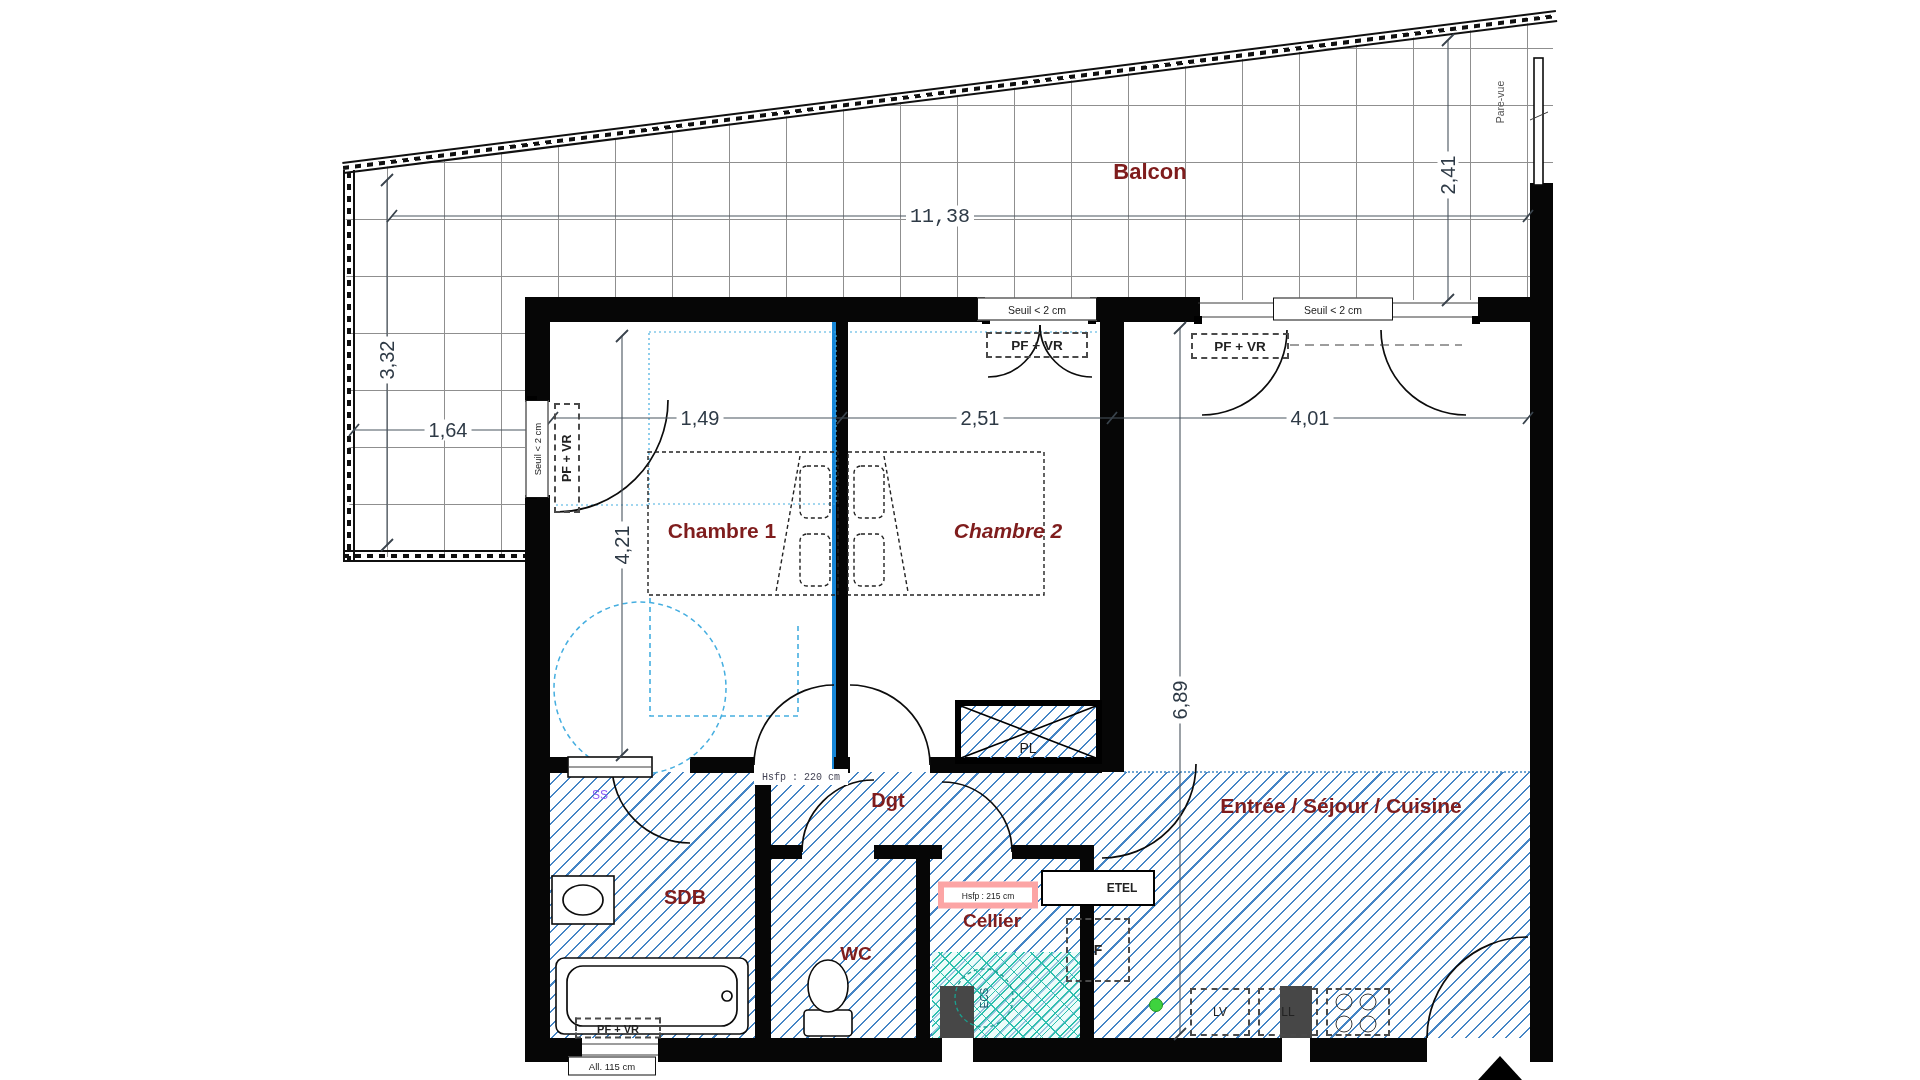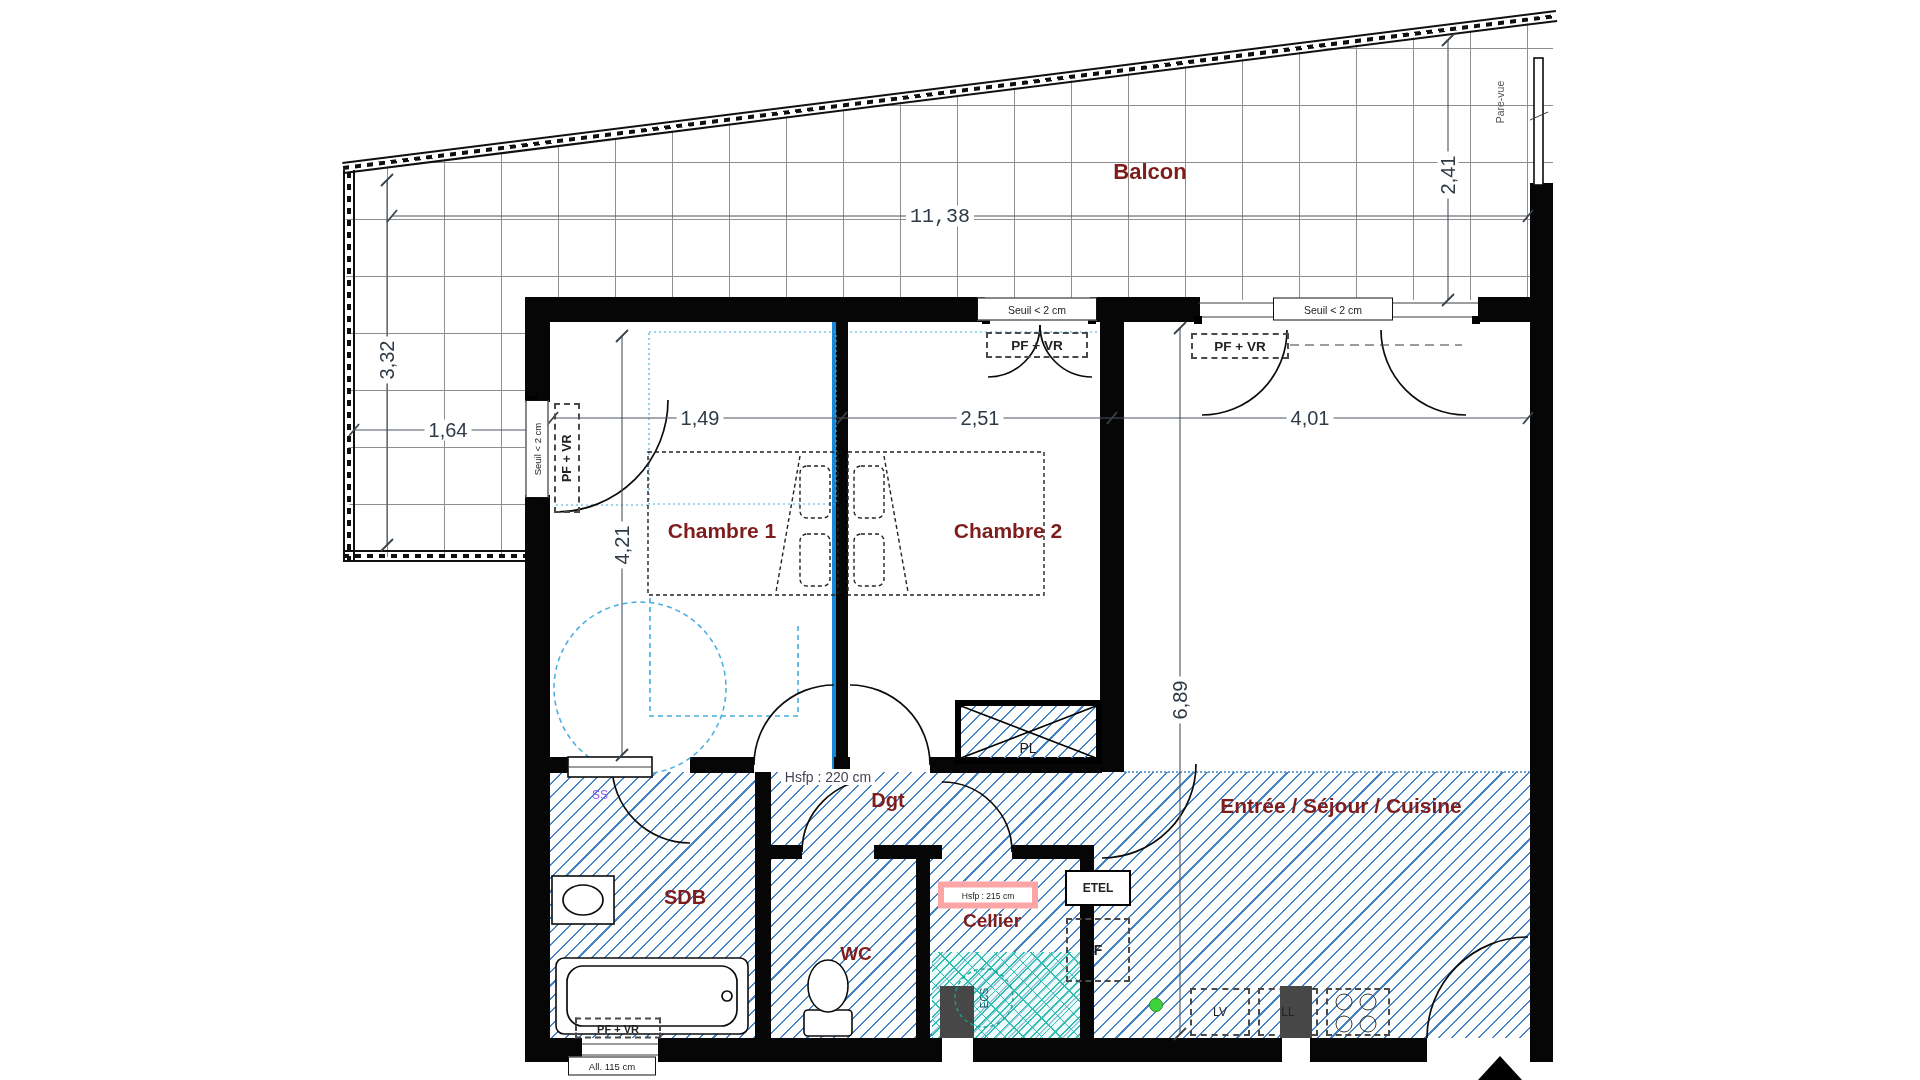--- a/index.html
+++ b/index.html
@@ -203,32 +203,32 @@
   <div class="sbox" style="left:1037px;top:309px;width:118px;height:21px;font-size:10.5px;">Seuil &lt; 2 cm</div>
   <div class="sbox" style="left:1333px;top:309px;width:118px;height:21px;font-size:10.5px;">Seuil &lt; 2 cm</div>
   <div class="sbox rot" style="left:537px;top:449px;width:96px;height:21px;font-size:9.5px;">Seuil &lt; 2 cm</div>
   <div class="dbox cen" style="left:1037px;top:345px;width:102px;height:26px;font-size:13.5px;font-weight:bold;">PF + VR</div>
   <div class="dbox cen" style="left:1240px;top:346px;width:98px;height:26px;font-size:13.5px;font-weight:bold;">PF + VR</div>
   <div class="dbox cen" style="left:567px;top:458px;width:26px;height:110px;font-size:12.5px;font-weight:bold;writing-mode:vertical-rl;transform:translate(-50%,-50%) rotate(180deg);">PF + VR</div>
   <div class="dbox cen" style="left:618px;top:1028px;width:86px;height:21px;font-size:11px;font-weight:bold;">PF + VR</div>
   <div class="sbox" style="left:612px;top:1066px;width:86px;height:17px;font-size:9.5px;">All. 115 cm</div>
 
   <div class="lbl" style="left:722px;top:531px;font-size:21px;">Chambre 1</div>
-  <div class="lbl" style="left:1008px;top:531px;font-size:21px;">Chambre 2</div>
+  <div class="lbl" style="left:1008px;top:531px;font-size:21px;font-style:italic;">Chambre 2</div>
   <div class="lbl" style="left:1341px;top:806px;font-size:21px;">Entrée / Séjour / Cuisine</div>
   <div class="lbl" style="left:888px;top:800px;font-size:20px;">Dgt</div>
   <div class="lbl" style="left:685px;top:897px;font-size:20px;">SDB</div>
   <div class="lbl" style="left:856px;top:954px;font-size:19px;">WC</div>
   <div class="lbl" style="left:992px;top:921px;font-size:19px;">Cellier</div>
   <div class="lbl" style="left:1028px;top:748px;font-size:14px;font-weight:normal;color:#1a1a1a;">PL</div>
   <div class="lbl" style="left:600px;top:795px;font-size:12px;font-weight:normal;color:#8b5cf6;">SS</div>
 
-  <div class="sbox" style="left:828px;top:777px;width:94px;height:16px;font-size:14px;border:none;color:#445;">Hsfp : 220 cm</div>
+  <div class="sbox" style="left:801px;top:777px;width:94px;height:16px;font-size:10px;border:none;color:#445;font-family:Liberation Mono, monospace;">Hsfp : 220 cm</div>
   <div class="sbox" style="left:988px;top:895px;width:88px;height:15px;font-size:8.5px;border:6px solid #fca5a5;">Hsfp : 215 cm</div>
-  <div class="sbox" style="left:1098px;top:888px;width:62px;height:32px;font-size:12px;font-weight:bold;border:2.5px solid #000;">ETEL</div>
+  <div class="sbox" style="left:1098px;top:888px;width:62px;height:32px;font-size:12px;font-weight:bold;border:2.5px solid #000;padding-left:48px;">ETEL</div>
   <div class="lbl rot" style="left:984px;top:998px;font-size:10px;font-weight:normal;color:#156;">ECS</div>
 
   <div class="dbox" style="left:1066px;top:918px;width:64px;height:64px;font-size:14px;font-weight:bold;">F</div>
   <div class="dbox" style="left:1190px;top:988px;width:60px;height:48px;font-size:12px;">LV</div>
   <div class="dbox" style="left:1258px;top:988px;width:60px;height:48px;font-size:12px;">LL</div>
   <div class="dbox" style="left:1326px;top:988px;width:64px;height:48px;"></div>
   <div class="gdot"></div>
 
 </div>
 

